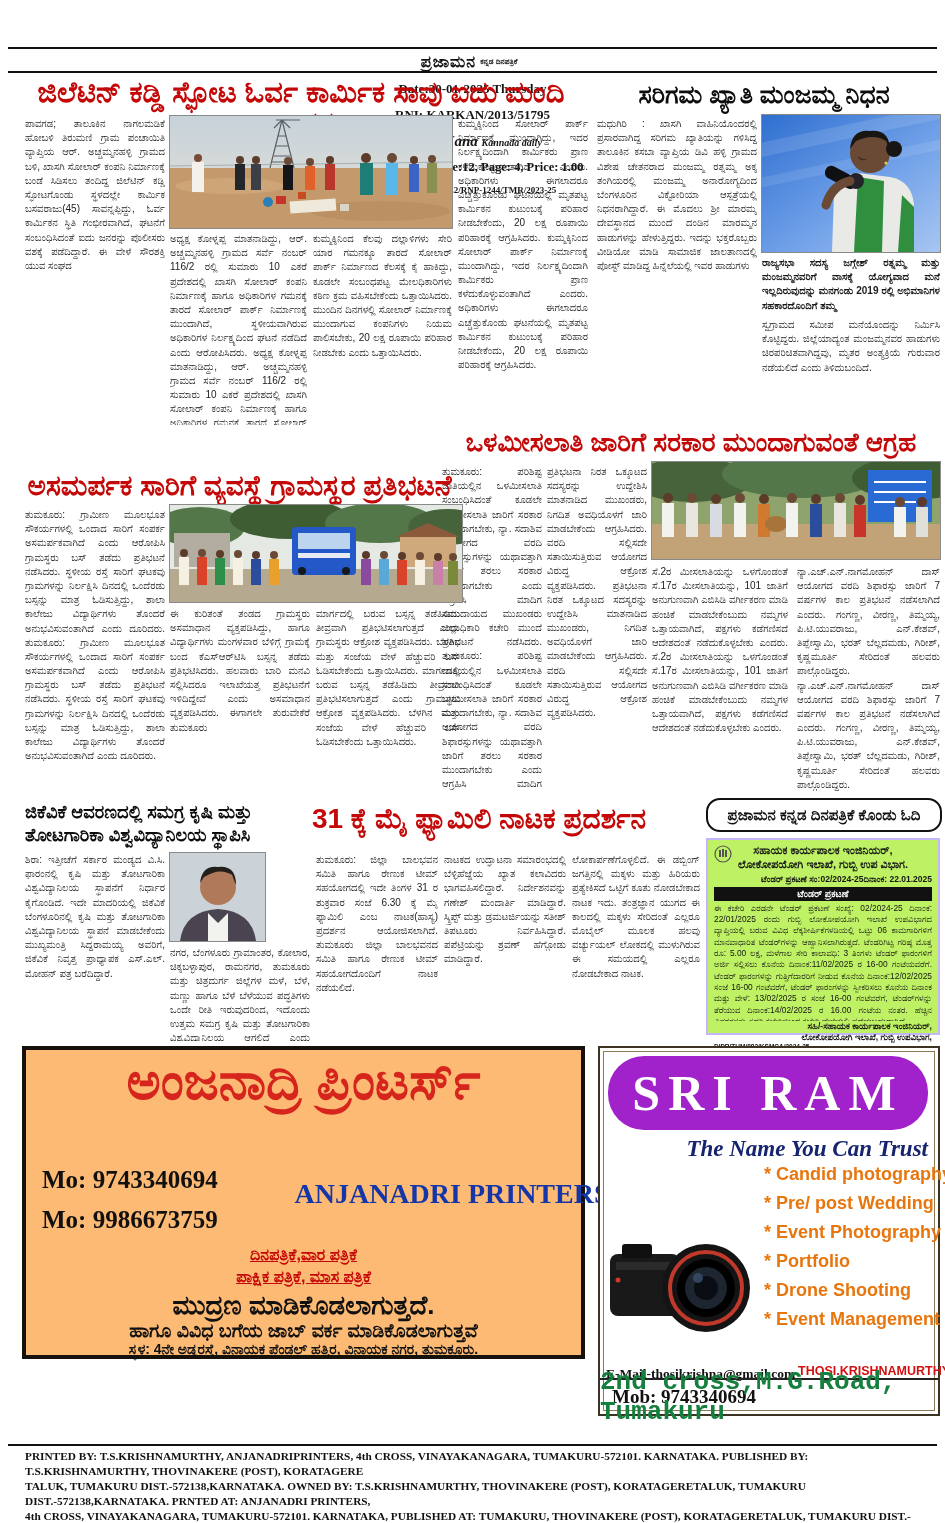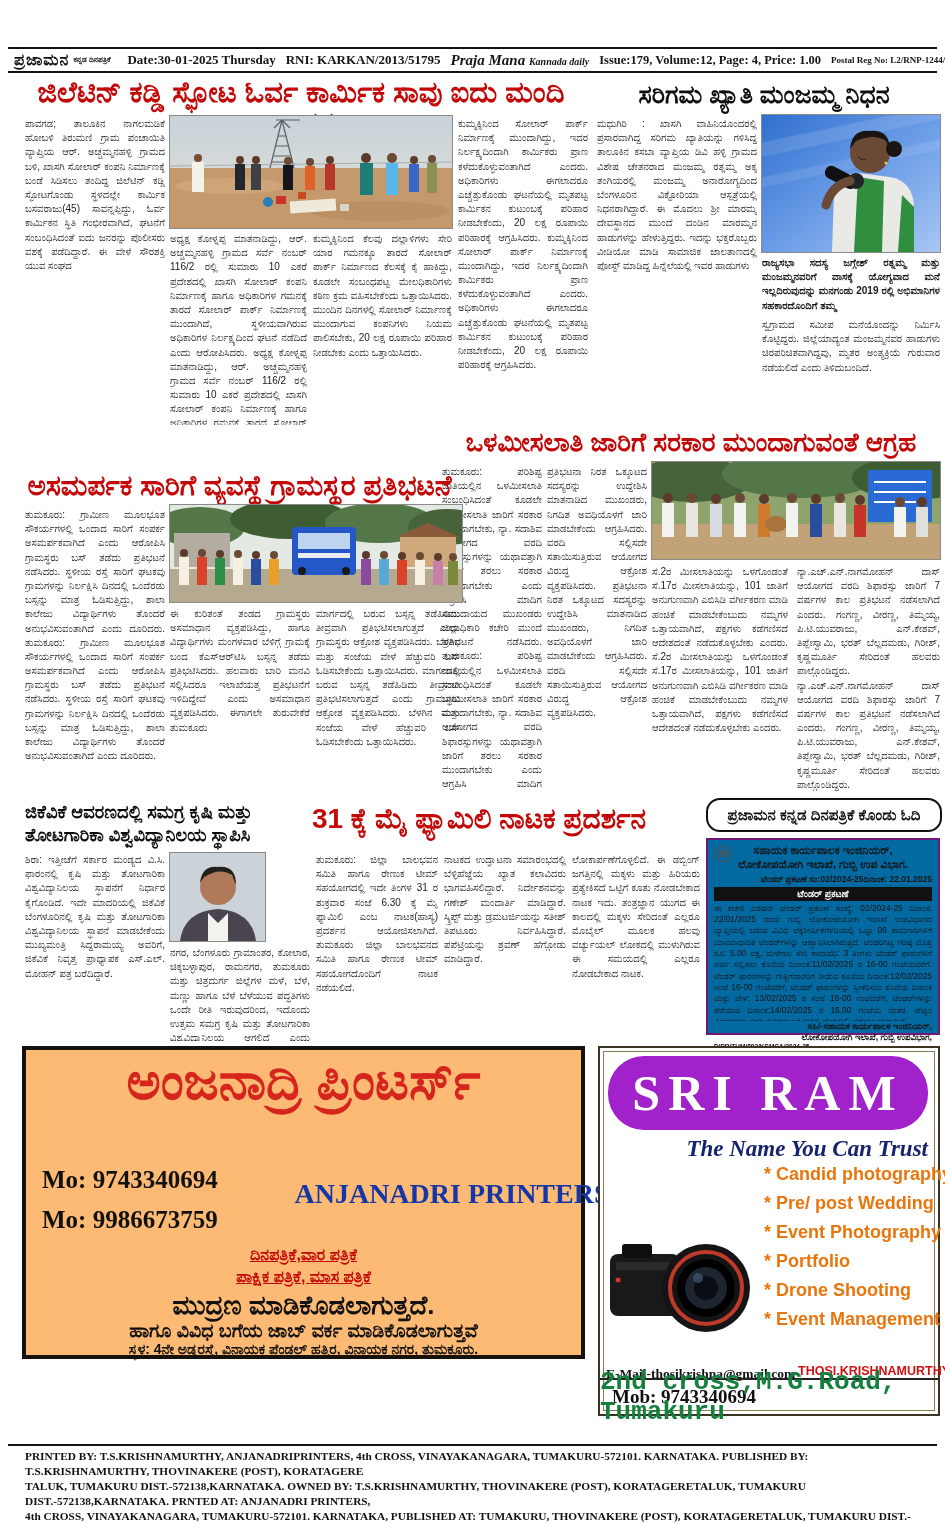--- a/index.html
+++ b/index.html
@@ -1,40 +1,40 @@
 <!DOCTYPE html>
 <html><head>
 <meta charset="utf-8">
 <style>
   html,body{margin:0;padding:0;background:#e9e9e9;}
   .page{position:relative;width:945px;height:1523px;background:#ffffff;margin:0 auto;overflow:hidden;
         font-family:"Liberation Sans",sans-serif;color:#151515;}
   .abs{position:absolute;}
   
   .hdrbar{position:absolute;left:8px;right:8px;top:47px;height:26px;border-top:2px solid #111;border-bottom:2px solid #111;
-          display:flex;align-items:center;gap:10px;padding:4px 6px;box-sizing:border-box;}
+          display:flex;align-items:center;gap:10px;padding:4px 6px;box-sizing:border-box;flex-direction:column;}
   .masthead{font-weight:900;font-size:16px;letter-spacing:1px;color:#111;white-space:nowrap;}
   .masthead-sub{font-size:7.5px;font-weight:700;line-height:1.1;width:44px;}
   .hmeta{font-family:"Liberation Serif",serif;font-weight:700;font-size:13px;white-space:nowrap;}
   .hmeta.small{font-size:9px;}
   .hname{font-family:"Liberation Serif",serif;font-weight:700;font-size:15px;white-space:nowrap;font-style:italic;}
   .hname span{font-size:10px;font-weight:700;}
   
   .hl{position:absolute;font-weight:800;text-align:center;line-height:1.08;}
   .hl-red{color:#c40808;}
   .hl-black{color:#0d0d0d;}
   
   .kcol{position:absolute;font-size:10px;line-height:1.42;text-align:justify;overflow:hidden;color:#1a1a1a;word-break:break-word;}
   .kcap{font-weight:700;}
   .photo{position:absolute;outline:1px solid #8a8a8a;overflow:hidden;}
   
   .readbox{position:absolute;border:2px solid #111;border-radius:14px;display:flex;align-items:center;justify-content:center;
            font-weight:800;font-size:15px;color:#111;background:#fff;}
   
-  .tender{position:absolute;border:2px solid #701a75;background:#0369a1;box-sizing:border-box;padding:4px 6px;}
+  .tender{position:absolute;border:2px solid #c4b5fd;background:#bef264;box-sizing:border-box;padding:4px 6px;}
   .tender .thead{text-align:center;font-weight:800;font-size:11px;line-height:1.25;}
   .tender .trow{display:flex;justify-content:flex-end;font-size:8.5px;font-weight:700;margin-top:2px;}
   .tender .tbar{background:#111;color:#fff;text-align:center;font-size:9.5px;font-weight:700;margin:2px 0;padding:1px 0;}
   .tender .tbody{font-size:8.4px;line-height:1.35;text-align:justify;height:118px;overflow:hidden;}
   .tender .tsign{text-align:right;font-size:8.6px;font-weight:700;line-height:1.3;}
   .tender .tcode{font-size:6.5px;font-weight:700;}
   .emblem{position:absolute;left:6px;top:5px;}
   
   .ad1{position:absolute;border:4px solid #17110b;background:#fdba74;box-sizing:border-box;}
   .ad1-title{position:absolute;left:0;right:0;top:4px;text-align:center;font-weight:900;font-size:52px;color:#d6251d;line-height:1.05;}

